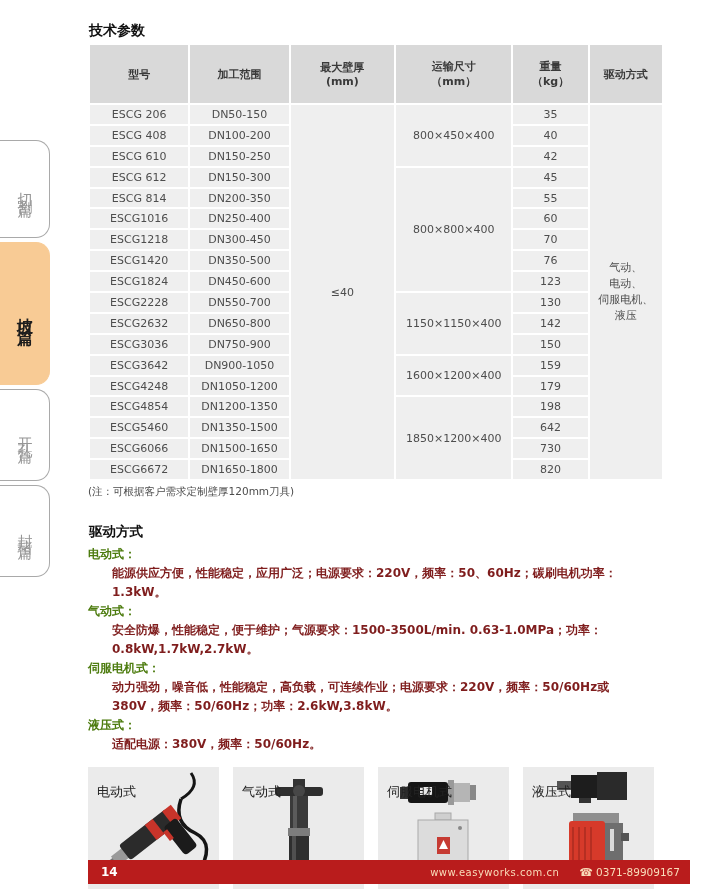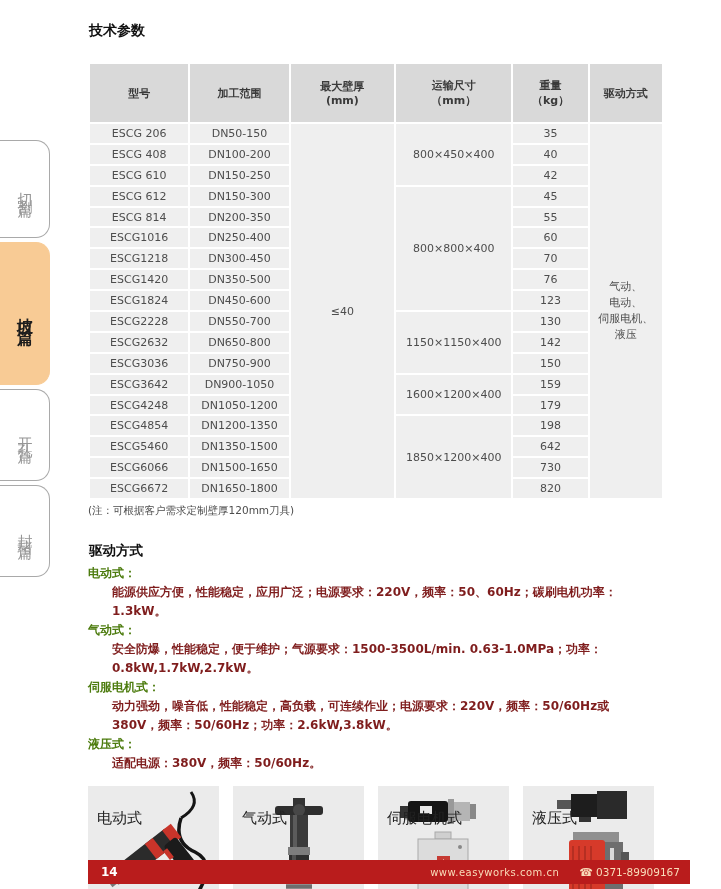--- a/index.html
+++ b/index.html
@@ -13,40 +13,40 @@
     position:absolute;left:0;width:50px;box-sizing:border-box;
     background:#fff;border:1px solid #a9a9a9;border-left:none;
     border-radius:0 14px 14px 0;
     display:flex;align-items:center;justify-content:center;
     color:#969696;font-size:15px;
   }
   .side-tab .vtext{writing-mode:vertical-rl;text-orientation:upright;letter-spacing:6px;}
   .side-tab.active{background:#F8CB95;border-color:#F8CB95;color:#1d1d1d;font-weight:bold;font-size:16px;}
   
   .content{position:absolute;left:88px;top:22px;width:576px;}
-  .page-title{font-size:14px;font-weight:bold;color:#111;margin:0 0 22px 1px;}
+  .page-title{font-size:14px;font-weight:bold;color:#111;margin:0 0 3px 1px;}
   table.spec{border-collapse:separate;border-spacing:2px;width:576px;table-layout:fixed;}
   table.spec th{
     background:#D9D9D9;color:#3a3a3a;font-size:11px;font-weight:bold;
     height:20px;padding:14px;text-align:center;
   }
   table.spec td{
     background:#EFEFEF;color:#4d4d4d;font-size:11px;height:18.9px;
     padding:0;text-align:center;vertical-align:middle;
   }
   td.drive-cell{text-align:left;padding-left:9px;line-height:16px;}
   .table-note{font-size:10.5px;color:#4c4c4c;margin:4px 0 0 0;}
   
   .section-title{font-size:13.5px;font-weight:bold;color:#111;margin:24px 0 5px 1px;}
   .drive-item-title{font-size:12px;font-weight:bold;color:#4d7c0f;margin:2px 0 1px 0;line-height:17px;}
   .drive-item-line{font-size:12px;color:#7f1d1d;padding-left:24px;line-height:18.5px;font-weight:bold;}
   
   .cards{display:flex;gap:14px;margin-top:13px;}
   .card{width:131px;height:126px;background:#EBEBEB;position:relative;flex:0 0 auto;}
-  .card-label{position:absolute;top:23px;left:9px;font-size:15px;color:#222;z-index:2;}
+  .card-label{position:absolute;top:16px;left:9px;font-size:13px;color:#222;z-index:2;}
   .card svg{position:absolute;left:0;top:0;}
   
   .footer{
     position:absolute;left:88px;top:860px;width:602px;height:24px;
     background:#b91c1c;display:flex;align-items:center;
   }
   .footer .page-num{color:#fff;font-weight:bold;font-size:12px;margin-left:13px;}
   .footer-right{margin-left:auto;margin-right:10px;display:flex;align-items:center;gap:20px;}
   .footer-site{color:#F9DDBA;font-size:10px;letter-spacing:.5px;}
   .footer-phone{color:#F9DDBA;font-size:10.5px;display:flex;align-items:center;gap:3px;}

